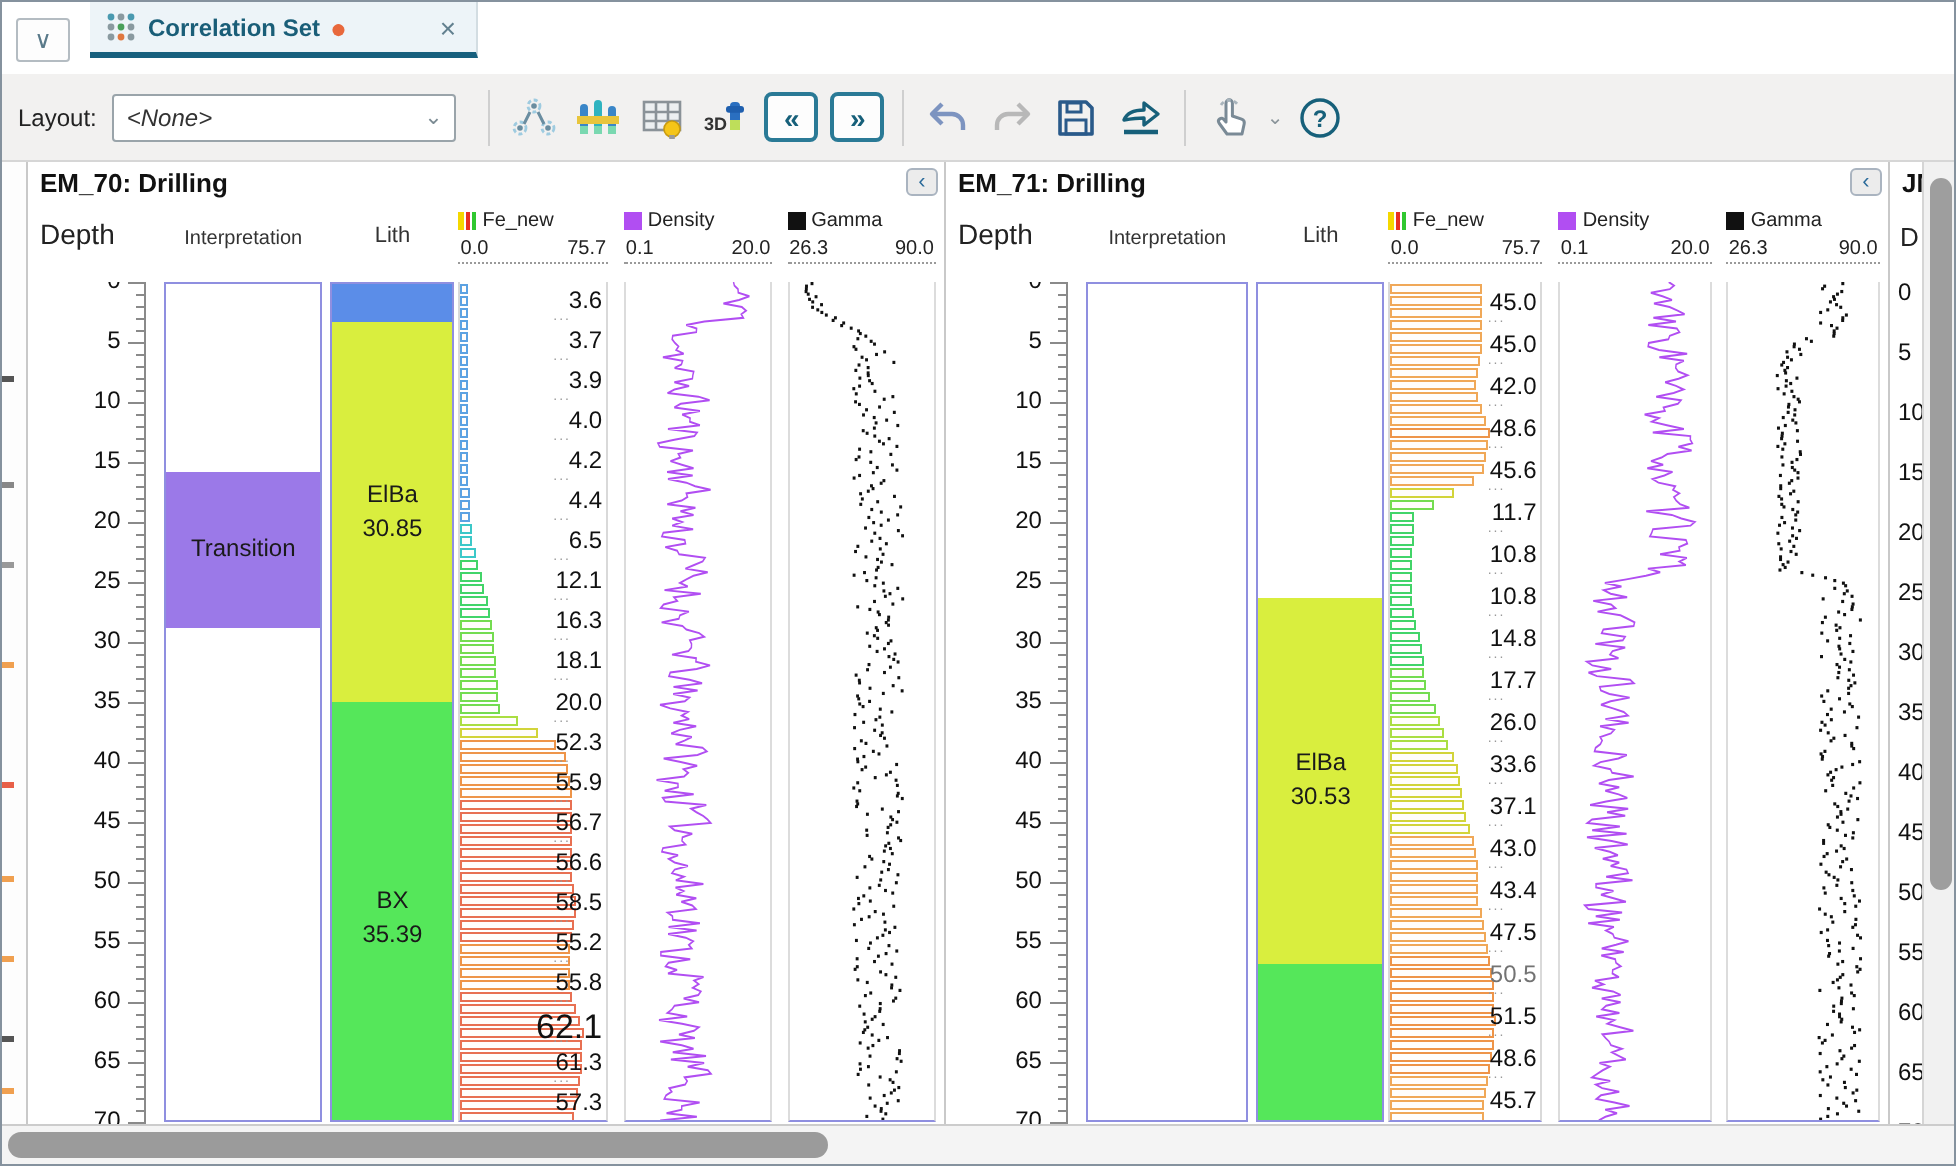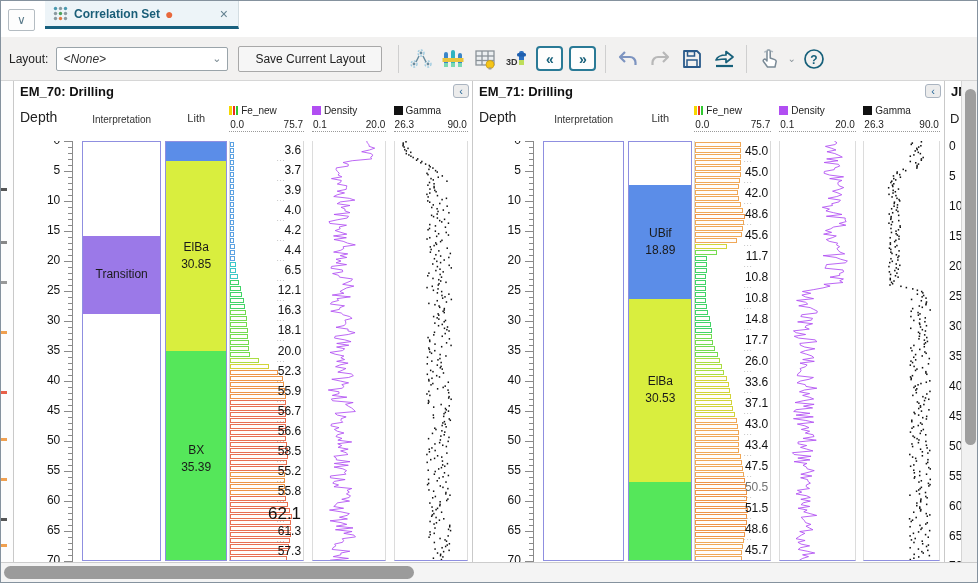--- a/index.html
+++ b/index.html
@@ -61,21 +61,20 @@
       <span class="tab-close">×</span>
     </div>
   </div>
 
   <div class="toolbar">
     <span class="tb-label">Layout:</span>
     <div class="tb-select">
       <span class="val">&lt;None&gt;</span>
       <span class="chev">⌄</span>
     </div>
-    <button class="tb-btn">Save Current Layout</button>
     <div class="tb-sep"></div>
 
     <button class="ibtn">
       <svg viewBox="0 0 24 24" width="24" height="24">
         <circle cx="5" cy="17" r="3" fill="none" stroke="#9ecbe0" stroke-width="1.4" stroke-dasharray="2 1.4"></circle>
         <circle cx="12" cy="6" r="3" fill="none" stroke="#9ecbe0" stroke-width="1.4" stroke-dasharray="2 1.4"></circle>
         <circle cx="19" cy="17" r="3" fill="none" stroke="#9ecbe0" stroke-width="1.4" stroke-dasharray="2 1.4"></circle>
         <path d="M7 15 L10 9 M14 9 L17 15" stroke="#6a8da0" stroke-width="1.5" fill="none"></path>
         <circle cx="5" cy="17" r="1.4" fill="#6a8da0"></circle>
           <circle cx="12" cy="6" r="1.4" fill="#6a8da0"></circle>
@@ -866,24 +865,20 @@
             <div style="position: absolute; left: 7.944px; top: 202px; width: 40px; text-align: right; font-size: 12px; color: rgb(17, 17, 17);">35</div>
             <div style="position: absolute; left: 7.944px; top: 232px; width: 40px; text-align: right; font-size: 12px; color: rgb(17, 17, 17);">40</div>
             <div style="position: absolute; left: 7.944px; top: 262px; width: 40px; text-align: right; font-size: 12px; color: rgb(17, 17, 17);">45</div>
             <div style="position: absolute; left: 7.944px; top: 292px; width: 40px; text-align: right; font-size: 12px; color: rgb(17, 17, 17);">50</div>
             <div style="position: absolute; left: 7.944px; top: 322px; width: 40px; text-align: right; font-size: 12px; color: rgb(17, 17, 17);">55</div>
             <div style="position: absolute; left: 7.944px; top: 352px; width: 40px; text-align: right; font-size: 12px; color: rgb(17, 17, 17);">60</div>
             <div style="position: absolute; left: 7.944px; top: 382px; width: 40px; text-align: right; font-size: 12px; color: rgb(17, 17, 17);">65</div>
             <div style="position: absolute; left: 7.944px; top: 412px; width: 40px; text-align: right; font-size: 12px; color: rgb(17, 17, 17);">70</div>
             <div style="position: absolute; left: 70.328px; top: 0px; width: 80.712px; height: 420px; border: 1px solid rgb(143, 143, 224); background: rgb(255, 255, 255); overflow: hidden;"></div>
             <div style="position: absolute; left: 155.288px; top: 0px; width: 64.192px; height: 420px; border: 1px solid rgb(143, 143, 224); background: rgb(255, 255, 255); overflow: hidden;">
-              <div style="position: absolute; left: 0px; top: 43.2px; width: 100%; height: 114px; background: rgb(91, 141, 232); display: flex; flex-direction: column; align-items: center; justify-content: center; font-size: 12px; color: rgb(26, 26, 26); line-height: 17px;">
-                <div>UBif</div>
-                <div>18.89</div>
-              </div>
               <div style="position: absolute; left: 0px; top: 157.2px; width: 100%; height: 182.4px; background: rgb(217, 238, 62); display: flex; flex-direction: column; align-items: center; justify-content: center; font-size: 12px; color: rgb(26, 26, 26); line-height: 17px;">
                 <div>ElBa</div>
                 <div>30.53</div>
               </div>
               <div style="position: absolute; left: 0px; top: 339.6px; width: 100%; height: 86.4px; background: rgb(85, 231, 90); display: flex; flex-direction: column; align-items: center; justify-content: center; font-size: 12px; color: rgb(26, 26, 26); line-height: 17px;"></div>
             </div>
             <div style="position: absolute; left: 221.368px; top: 0px; width: 76.936px; height: 420px; border-left: 1px solid rgb(217, 217, 217); border-right: 1px solid rgb(217, 217, 217); border-bottom: 1px solid rgb(143, 143, 224); overflow: hidden;">
               <div style="position: absolute; left: 0px; top: 0.5px; width: 45.7347px; height: 5px; background: rgba(255, 253, 250, 0.88); border: 1px solid rgb(240, 168, 88); z-index: 1;"></div>
               <div style="position: absolute; left: 0px; top: 6.5px; width: 45.7347px; height: 5px; background: rgba(255, 253, 250, 0.88); border: 1px solid rgb(240, 168, 88); z-index: 1;"></div>
               <div style="position: absolute; left: 0px; top: 12.5px; width: 45.7347px; height: 5px; background: rgba(255, 253, 250, 0.88); border: 1px solid rgb(240, 168, 88); z-index: 1;"></div>

